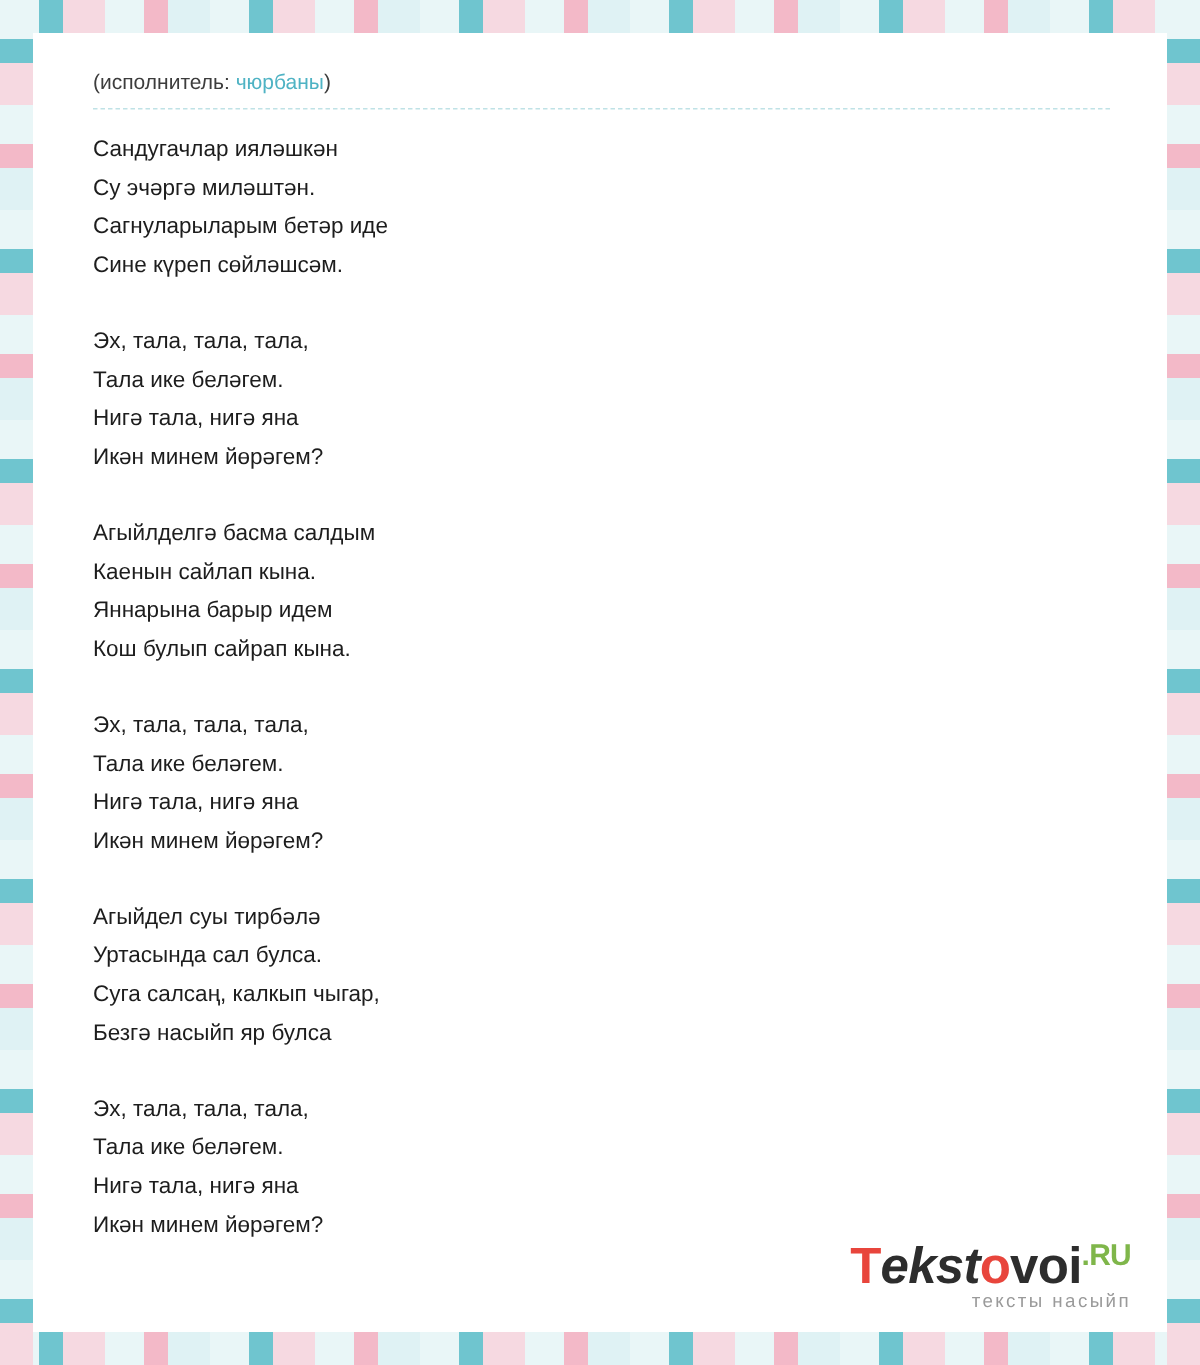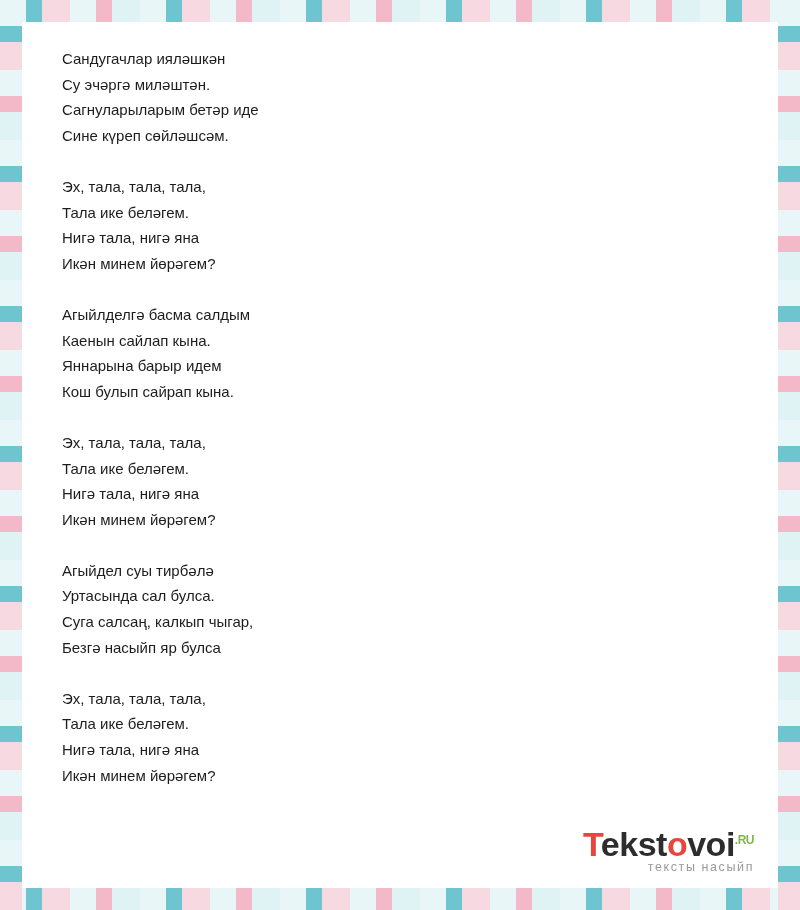--- a/index.html
+++ b/index.html
@@ -133,27 +133,27 @@
     user-select: none;
   }
   .logo-main {
     font-size: 34px;
     font-weight: bold;
     letter-spacing: -0.5px;
     line-height: 36px;
     font-family: "Liberation Sans", sans-serif;
   }
   .logo-t { color: #e8453c; }
-  .logo-ekst { color: #2d2d2d; }
+  .logo-ekst { color: #2d2d2d; font-style: italic; }
   .logo-o { color: #e8453c; }
   .logo-vo { color: #2d2d2d; margin-top: 32px; }
   .logo-i { color: #2d2d2d; }
   .logo-ru {
     color: #7fb64a;
-    font-size: 12px;
+    font-size: 20px;
     font-weight: bold;
     vertical-align: super;
   }
   .logo-sub {
     color: #9a9a9a;
     font-size: 12.5px;
     letter-spacing: 1.6px;
     margin-top: -2px;
   }
 </style>
@@ -163,20 +163,23 @@
 <div class="page">
 
   <div class="stripe stripe-top"></div>
   <div class="stripe stripe-bottom"></div>
   <div class="stripe stripe-left"></div>
   <div class="stripe stripe-right"></div>
 
   <div class="card">
 
 
+    <div class="performer-line">
+      <span class="perf-label">(исполнитель: </span><a class="performer-link" href="#">чюрбаны</a><span class="perf-label">)</span>
+    </div>
 
     <div class="lyrics">Сандугачлар ияләшкән
 Су эчәргә миләштән.
 Сагнуларыларым бетәр иде
 Сине күреп сөйләшсәм.
 
 Эх, тала, тала, тала,
 Тала ике беләгем.
 Нигә тала, нигә яна
 Икән минем йөрәгем?

